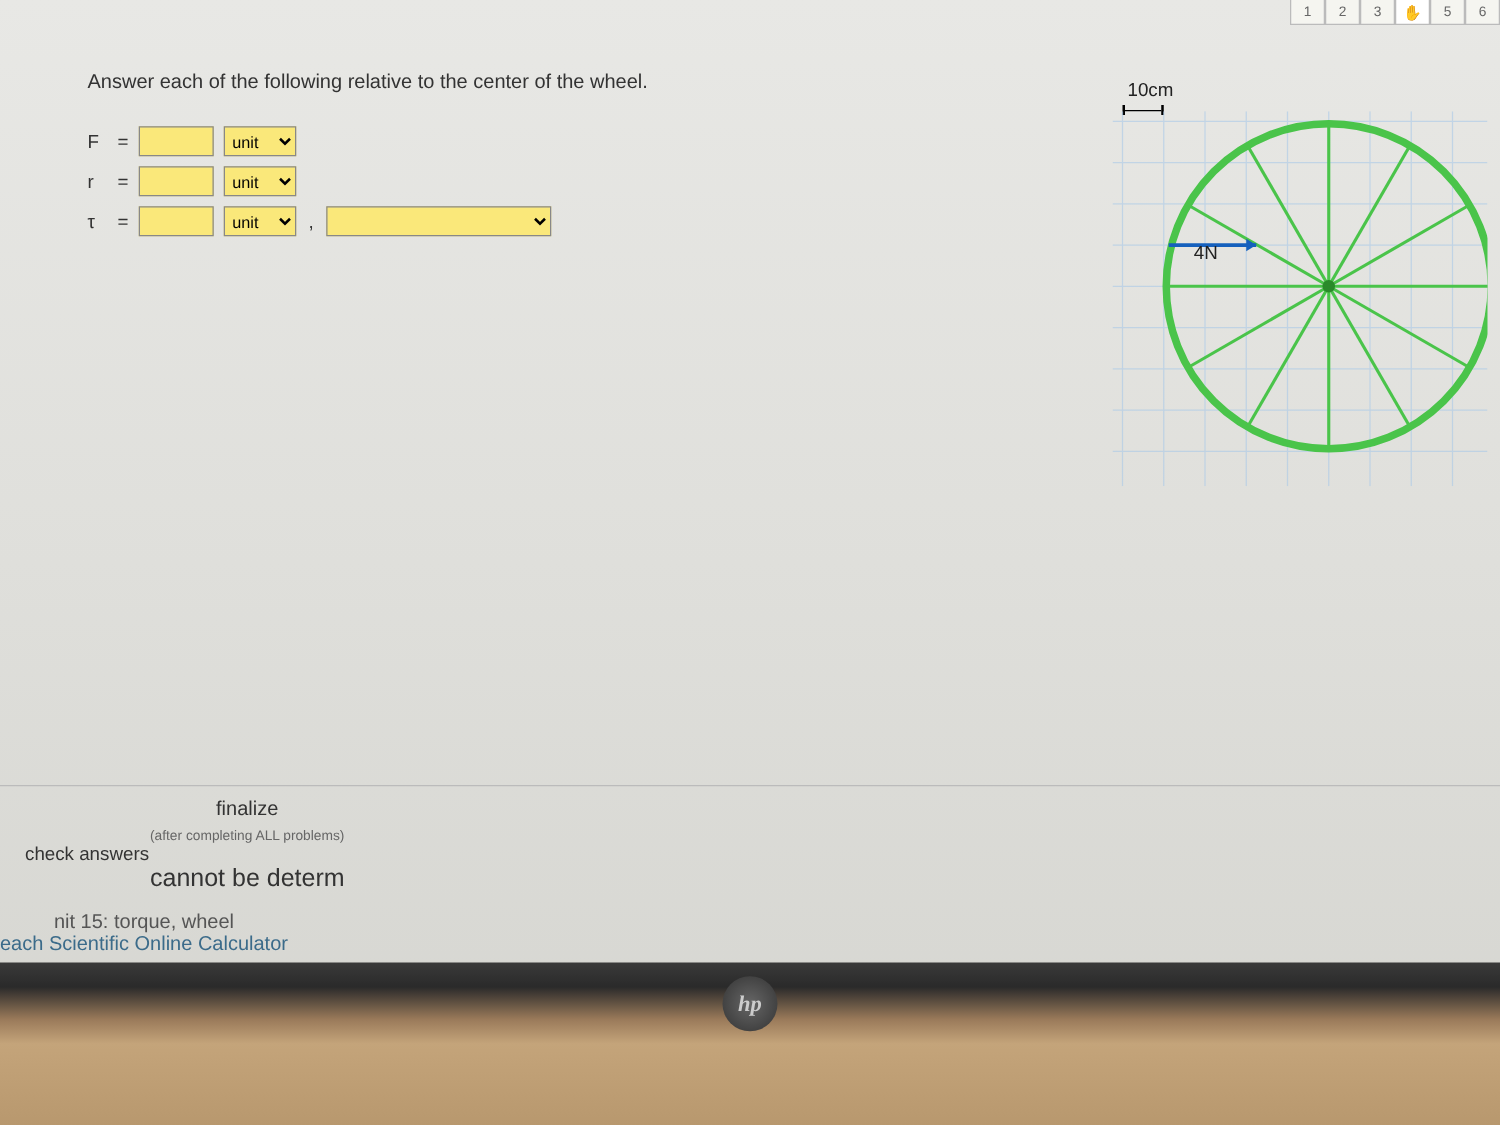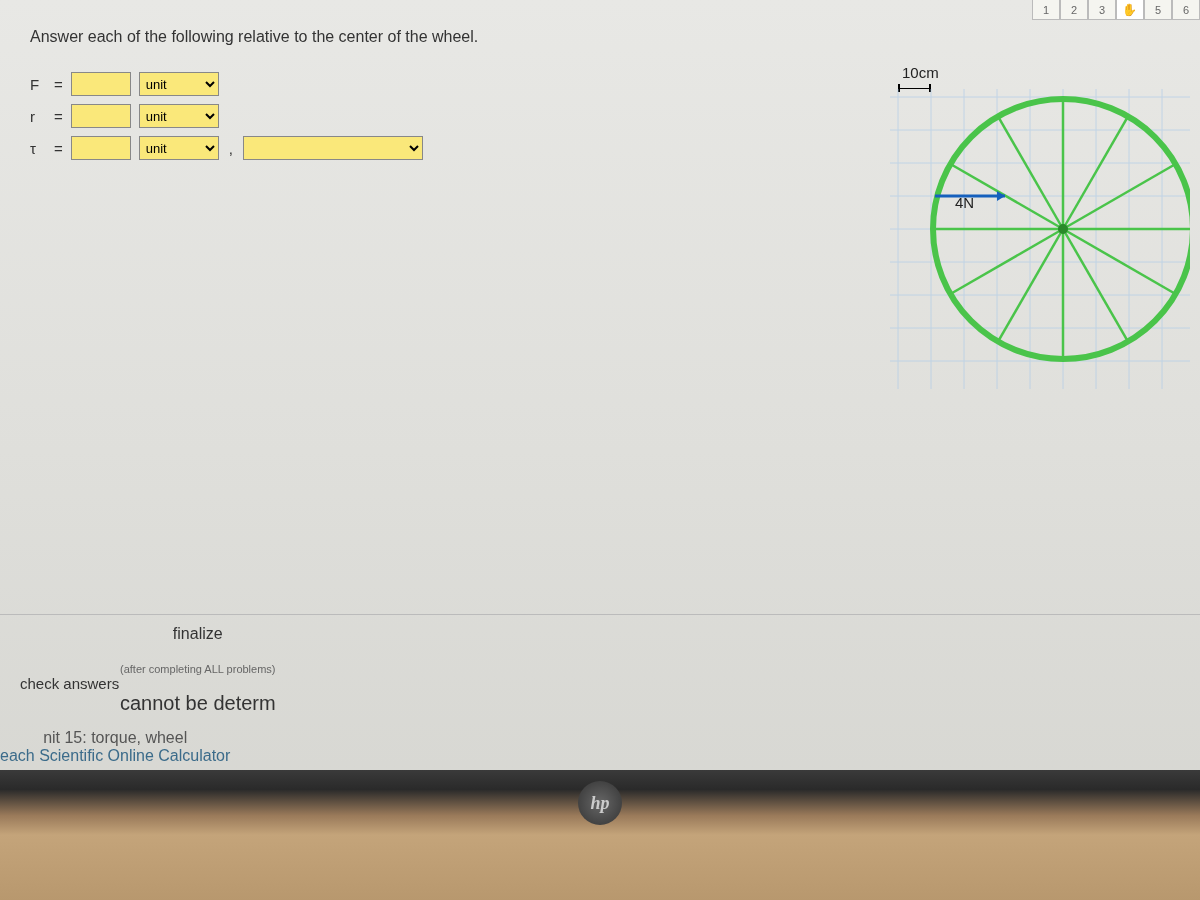--- a/index.html
+++ b/index.html
@@ -32,22 +32,23 @@
       color: #666;
     }
     .top-tab.hand {
       background: #fff;
     }
     .hand-icon {
       font-size: 12px;
     }
     
     .content-area {
-      padding: 28px 20px 20px 30px;
+      padding: 57px 20px 20px 30px;
       position: relative;
+      margin-left: 40px;
     }
     
     .prompt {
       font-size: 16px;
       color: #333;
       margin-bottom: 25px;
     }
     
     .input-rows {
       display: flex;
@@ -72,21 +73,21 @@
     }
     .value-input {
       width: 60px;
       height: 24px;
       background: #fae87a;
       border: 1px solid #888;
       padding: 0 4px;
       font-size: 13px;
     }
     .unit-select {
-      width: 80px;
+      width: 58px;
       height: 24px;
       background: #fae87a;
       border: 1px solid #888;
       font-size: 13px;
       padding: 0 2px;
     }
     .comma {
       font-size: 15px;
       color: #333;
       margin: 0 2px;
@@ -167,21 +168,21 @@
       text-align: center;
     }
     .finalize-link {
       font-size: 16px;
       color: #333;
       cursor: pointer;
     }
     .finalize-sub {
       font-size: 11px;
       color: #666;
-      margin-top: 20px;
+      margin-top: 6px;
     }
     .check-answers {
       font-size: 15px;
       color: #333;
       cursor: pointer;
       margin-left: -100px;
     }
     .cannot-determine {
       font-size: 20px;
       color: #333;

